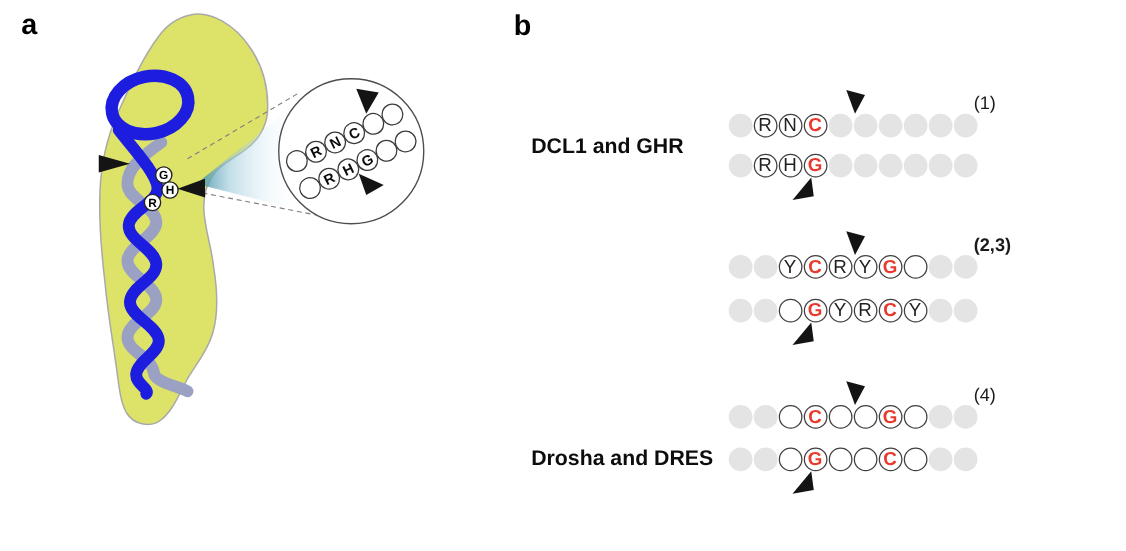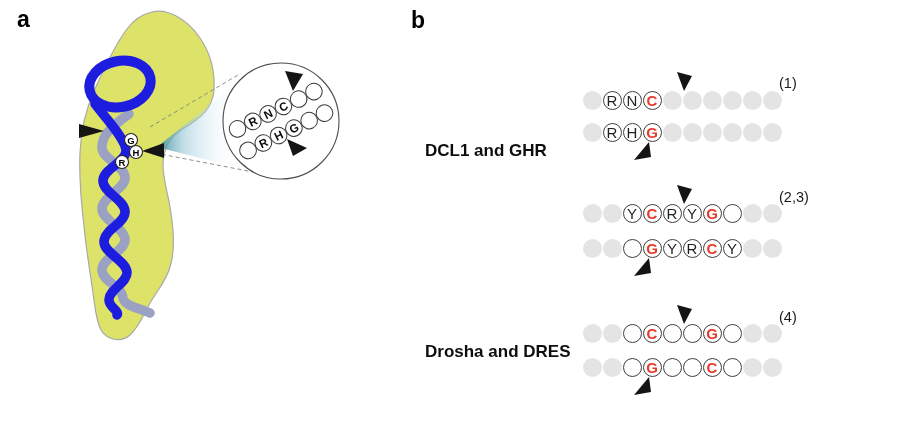--- a/index.html
+++ b/index.html
@@ -93,21 +93,21 @@
       </g>
 
     <polygon points="285,71 303,74 293,91" fill="#141414"></polygon>
     <polygon points="287,139 293,156 307,148" fill="#141414"></polygon>
   </svg>
 
   <div class="panel-label" style="left:17px;top:8px">a</div>
   <div class="panel-label" style="left:411px;top:9px">b</div>
 
   <div id="panel-b">
-      <div class="row-label" style="top: 117px; margin-top: 34px;">DCL1 and GHR</div>
+      <div class="row-label" style="top: 117px;">DCL1 and GHR</div>
       <div class="row-ref" style="top: 83px;">(1)</div>
       <div class="nt gray" style="left: 582.5px; top: 90.5px;"></div>
       <div class="nt white" style="left: 602.5px; top: 90.5px;">
         <span>R</span>
       </div>
       <div class="nt white" style="left: 622.5px; top: 90.5px;">
         <span>N</span>
       </div>
       <div class="nt white" style="left: 642.5px; top: 90.5px;">
         <span style="color: rgb(232, 57, 43); font-weight: 700;">C</span>
@@ -127,21 +127,21 @@
       </div>
       <div class="nt white" style="left: 642.5px; top: 122.5px;">
         <span style="color: rgb(232, 57, 43); font-weight: 700;">G</span>
       </div>
       <div class="nt gray" style="left: 662.5px; top: 122.5px;"></div>
       <div class="nt gray" style="left: 682.5px; top: 122.5px;"></div>
       <div class="nt gray" style="left: 702.5px; top: 122.5px;"></div>
       <div class="nt gray" style="left: 722.5px; top: 122.5px;"></div>
       <div class="nt gray" style="left: 742.5px; top: 122.5px;"></div>
       <div class="nt gray" style="left: 762.5px; top: 122.5px;"></div>
-      <div class="row-ref" style="top: 197px;">(2,3)</div>
+      <div class="row-ref" style="top: 197px; font-weight: bold;">(2,3)</div>
       <div class="nt gray" style="left: 582.5px; top: 203.5px;"></div>
       <div class="nt gray" style="left: 602.5px; top: 203.5px;"></div>
       <div class="nt white" style="left: 622.5px; top: 203.5px;">
         <span>Y</span>
       </div>
       <div class="nt white" style="left: 642.5px; top: 203.5px;">
         <span style="color: rgb(232, 57, 43); font-weight: 700;">C</span>
       </div>
       <div class="nt white" style="left: 662.5px; top: 203.5px;">
         <span>R</span>
@@ -168,21 +168,21 @@
         <span>R</span>
       </div>
       <div class="nt white" style="left: 702.5px; top: 238.5px;">
         <span style="color: rgb(232, 57, 43); font-weight: 700;">C</span>
       </div>
       <div class="nt white" style="left: 722.5px; top: 238.5px;">
         <span>Y</span>
       </div>
       <div class="nt gray" style="left: 742.5px; top: 238.5px;"></div>
       <div class="nt gray" style="left: 762.5px; top: 238.5px;"></div>
-      <div class="row-label" style="top: 352px; text-align: right;">Drosha and DRES</div>
+      <div class="row-label" style="top: 367px; text-align: right;">Drosha and DRES</div>
       <div class="row-ref" style="top: 317px;">(4)</div>
       <div class="nt gray" style="left: 582.5px; top: 323.5px;"></div>
       <div class="nt gray" style="left: 602.5px; top: 323.5px;"></div>
       <div class="nt white" style="left: 622.5px; top: 323.5px;"></div>
       <div class="nt white" style="left: 642.5px; top: 323.5px;">
         <span style="color: rgb(232, 57, 43); font-weight: 700;">C</span>
       </div>
       <div class="nt white" style="left: 662.5px; top: 323.5px;"></div>
       <div class="nt white" style="left: 682.5px; top: 323.5px;"></div>
       <div class="nt white" style="left: 702.5px; top: 323.5px;">

